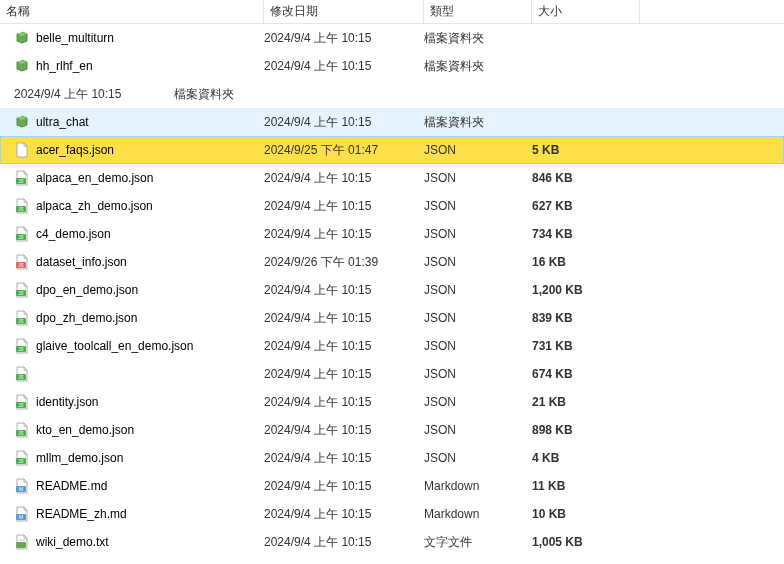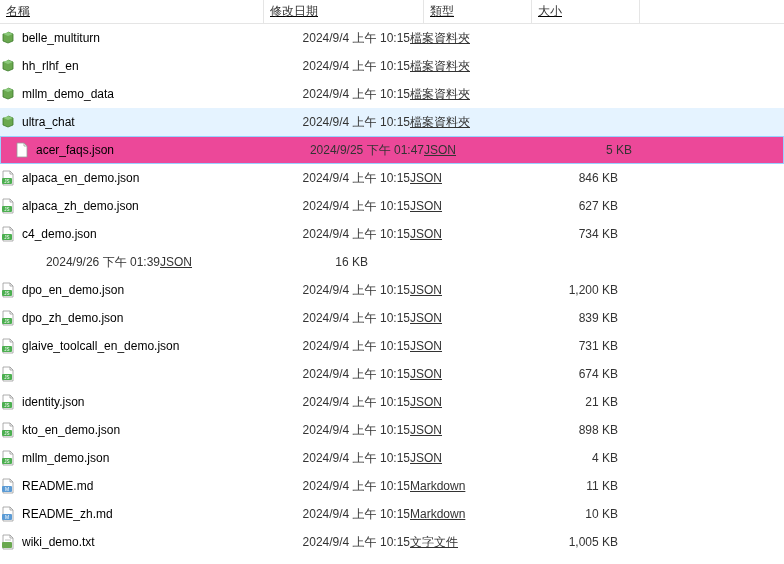--- a/index.html
+++ b/index.html
@@ -12,41 +12,41 @@
     height: 564px;
     overflow: hidden;
   }
   .file-list { width: 100%; }
   .header-row {
     display: flex;
     align-items: center;
     height: 24px;
     border-bottom: 1px solid #e5e5e5;
     background: #fff;
-    text-decoration: underline;
   }
   .header-cell {
     padding: 0 6px;
     color: #333;
     border-right: 1px solid #e5e5e5;
     height: 100%;
     display: flex;
     align-items: center;
   }
   .row {
     display: flex;
     align-items: center;
     height: 28px;
+    padding-left: 14px;
   }
   .row.hover-alt { background: #e5f3ff; }
-  .row.selected { background: #ec4899; border: 1px solid #99d1ff; padding-left: 13px; }
+  .row.selected { background: #fde047; border: 1px solid #99d1ff; padding-left: 13px; }
   .col-name { width: 250px; display: flex; align-items: center; gap: 6px; overflow: hidden; white-space: nowrap; }
-  .col-date { width: 160px; color: #333; text-align: right; }
-  .col-type { width: 108px; color: #333; text-decoration: underline; }
-  .col-size { width: 108px; text-align: right; color: #333; padding-right: 8px;}
+  .col-date { width: 160px; color: #333; }
+  .col-type { width: 108px; color: #333; }
+  .col-size { width: 108px; text-align: left; color: #333; padding-right: 8px; font-weight: bold;}
   .h-name { width: 264px; }
   .h-date { width: 160px; }
   .h-type { width: 108px; }
   .h-size { width: 108px; padding-right:8px; }
   .icon { width: 16px; height: 16px; flex-shrink: 0; display: inline-flex; }
   .filename { white-space: nowrap; overflow: hidden; text-overflow: ellipsis; }
 </style>
 </head>
 <body>
 
@@ -80,47 +80,38 @@
               <polygon points="3,4 8,2 13,4 8,6" fill="#8bc97a"></polygon>
             </svg>
           </span>
           <span class="filename">hh_rlhf_en</span>
         </div>
         <div class="col-date">2024/9/4 上午 10:15</div>
         <div class="col-type">檔案資料夾</div>
         <div class="col-size"></div>
       </div>
       <div class="row">
+        <div class="col-date">2024/9/4 上午 10:15</div>
+        <div class="col-type">檔案資料夾</div>
+        <div class="col-size"></div>
+      </div>
+      <div class="row hover-alt">
         <div class="col-name">
           <span class="icon">
             <svg viewBox="0 0 16 16">
               <polygon points="3,4 7,4 8,2 13,4 13,11 8,13 3,11" fill="#6aa84f" stroke="#3b7a2a" stroke-width="0.8"></polygon>
               <polygon points="3,4 8,2 13,4 8,6" fill="#8bc97a"></polygon>
             </svg>
           </span>
-          <span class="filename">mllm_demo_data</span>
+          <span class="filename">ultra_chat</span>
         </div>
         <div class="col-date">2024/9/4 上午 10:15</div>
         <div class="col-type">檔案資料夾</div>
         <div class="col-size"></div>
       </div>
-      <div class="row hover-alt">
-        <div class="col-name">
-          <span class="icon">
-            <svg viewBox="0 0 16 16">
-              <polygon points="3,4 7,4 8,2 13,4 13,11 8,13 3,11" fill="#6aa84f" stroke="#3b7a2a" stroke-width="0.8"></polygon>
-              <polygon points="3,4 8,2 13,4 8,6" fill="#8bc97a"></polygon>
-            </svg>
-          </span>
-          <span class="filename">ultra_chat</span>
-        </div>
-        <div class="col-date">2024/9/4 上午 10:15</div>
-        <div class="col-type">檔案資料夾</div>
-        <div class="col-size"></div>
-      </div>
       <div class="row selected">
         <div class="col-name">
           <span class="icon">
             <svg viewBox="0 0 16 16">
               <path d="M3 1 h7 l3 3 v11 h-10 z" fill="#fff" stroke="#999" stroke-width="0.8"></path>
               <path d="M10 1 v3 h3" fill="none" stroke="#999" stroke-width="0.8"></path>
             </svg>
           </span>
           <span class="filename">acer_faqs.json</span>
         </div>
@@ -170,20 +161,31 @@
               <text x="7" y="12.6" font-size="4.5" fill="#fff" text-anchor="middle" font-family="sans-serif">JS</text>
             </svg>
           </span>
           <span class="filename">c4_demo.json</span>
         </div>
         <div class="col-date">2024/9/4 上午 10:15</div>
         <div class="col-type">JSON</div>
         <div class="col-size">734 KB</div>
       </div>
       <div class="row">
+        <div class="col-name">
+          <span class="icon">
+            <svg viewBox="0 0 16 16">
+              <path d="M3 1 h7 l3 3 v11 h-10 z" fill="#fff" stroke="#999" stroke-width="0.8"></path>
+              <path d="M10 1 v3 h3" fill="none" stroke="#999" stroke-width="0.8"></path>
+              <rect x="2" y="8" width="10" height="6" rx="1" fill="#e06666"></rect>
+              <text x="7" y="12.6" font-size="4.5" fill="#fff" text-anchor="middle" font-family="sans-serif">JS</text>
+            </svg>
+          </span>
+          <span class="filename">dataset_info.json</span>
+        </div>
         <div class="col-date">2024/9/26 下午 01:39</div>
         <div class="col-type">JSON</div>
         <div class="col-size">16 KB</div>
       </div>
       <div class="row">
         <div class="col-name">
           <span class="icon">
             <svg viewBox="0 0 16 16">
               <path d="M3 1 h7 l3 3 v11 h-10 z" fill="#fff" stroke="#999" stroke-width="0.8"></path>
               <path d="M10 1 v3 h3" fill="none" stroke="#999" stroke-width="0.8"></path>

